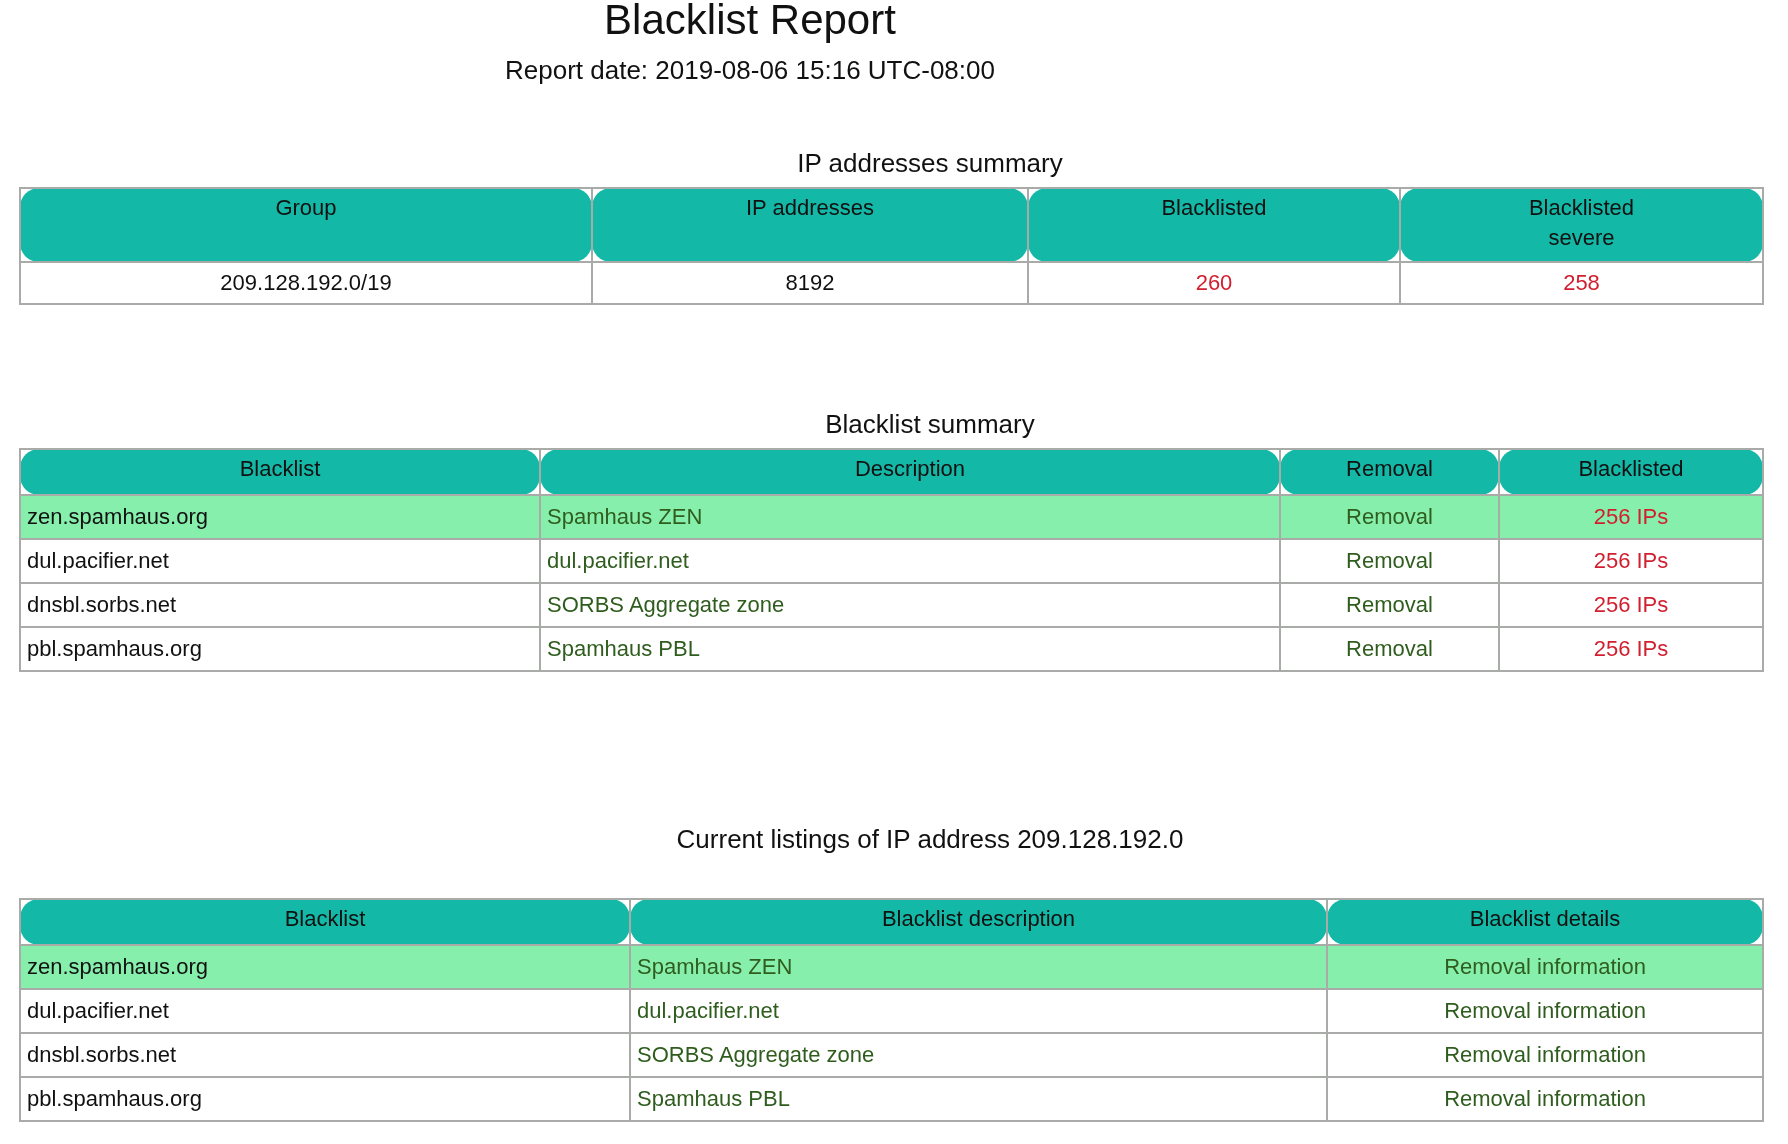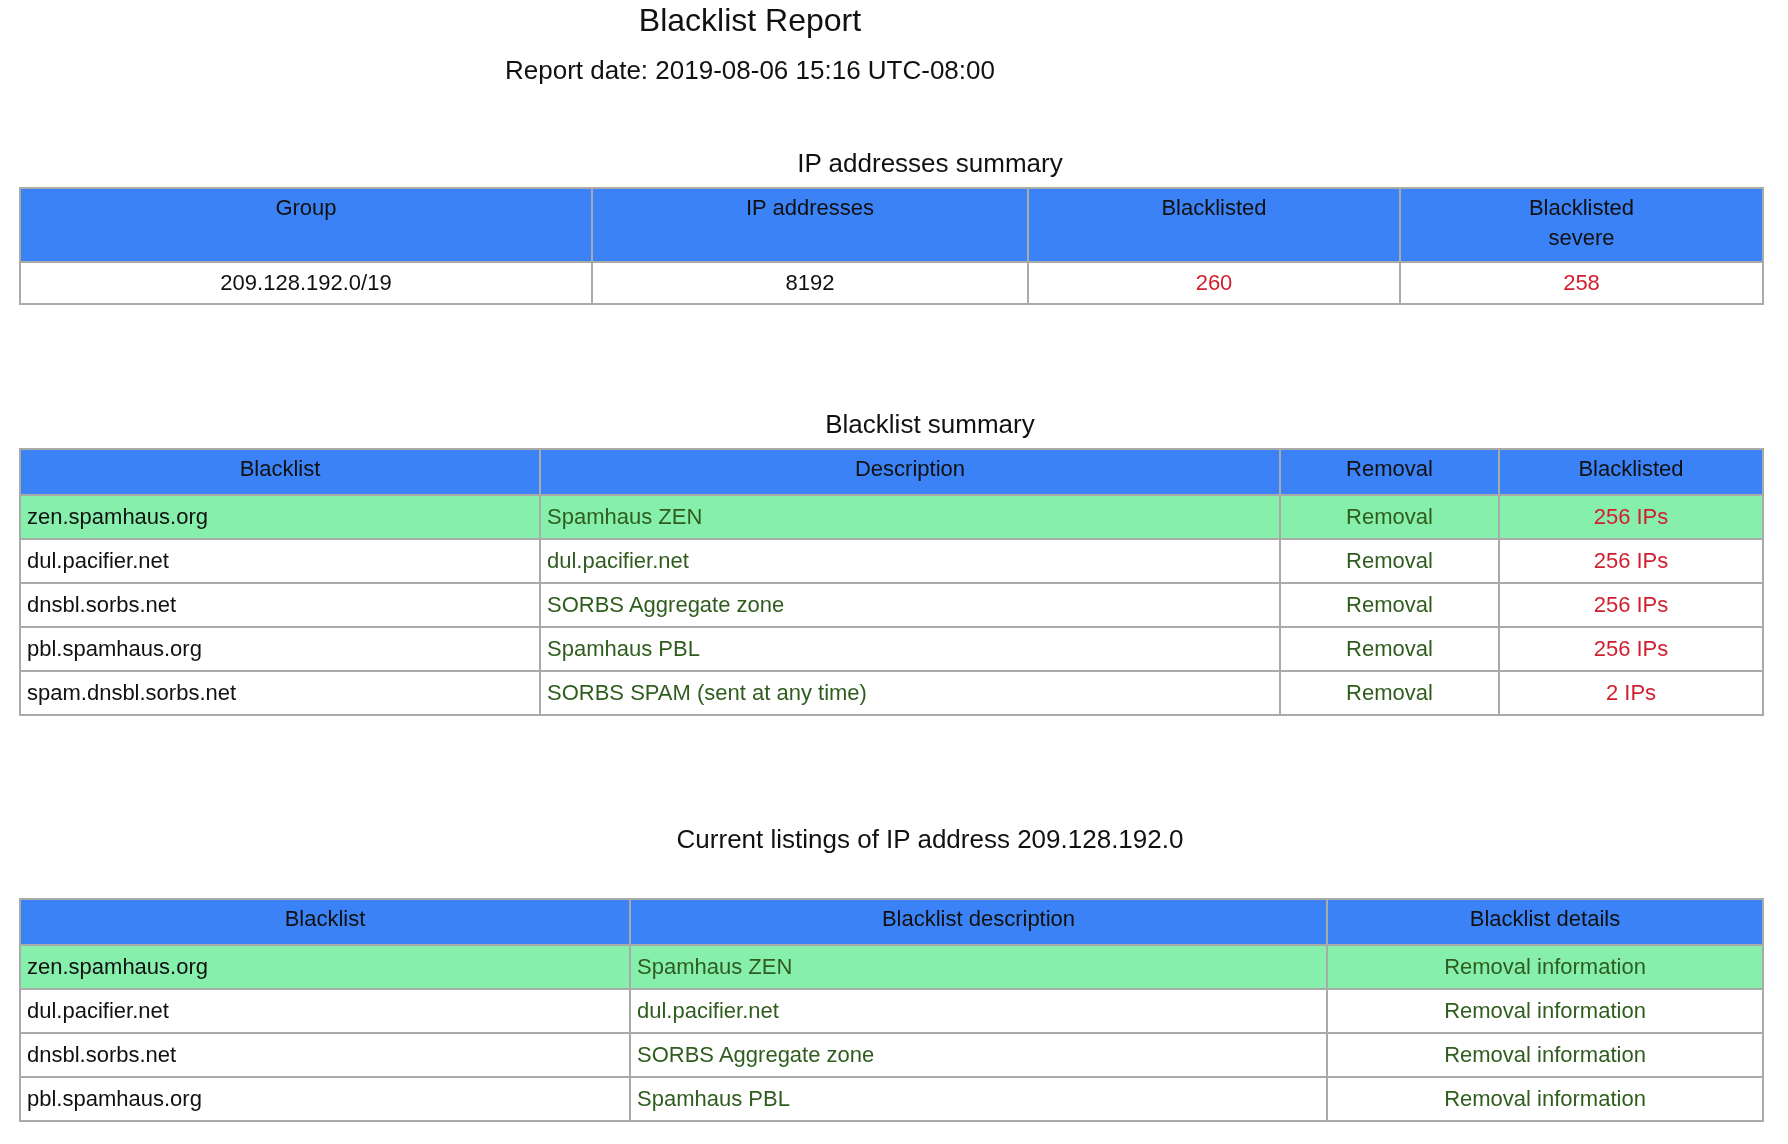--- a/index.html
+++ b/index.html
@@ -2,41 +2,41 @@
 <html><head>
 <meta charset="utf-8">
 <style>
   html, body { margin: 0; padding: 0; background: #ffffff; }
   body {
     width: 1788px; height: 1144px; position: relative; overflow: hidden;
     font-family: "Liberation Sans", sans-serif; color: #111;
   }
   .title {
     position: absolute; left: 0; width: 1500px; top: 0; text-align: center;
-    font-size: 32px; line-height: 40px;
+    font-size: 42px; line-height: 40px;
   }
   .report-date {
     position: absolute; left: 0; width: 1500px; top: 52px; text-align: center;
     font-size: 26px; line-height: 36px;
   }
   .caption {
     position: absolute; left: 0; width: 1788px; text-align: center;
     font-size: 26px; line-height: 32px; margin-left: 36px;
   }
   table.rep {
     position: absolute; left: 19px; width: 1743px;
     border-collapse: collapse; table-layout: fixed;
     font-size: 22px;
   }
   table.rep th, table.rep td {
     border: 2px solid #a9aba8; padding: 0 6px; font-weight: normal;
   }
   table.rep th {
-    background: #3b82f6; color: #111; text-align: center; vertical-align: top;
-    height: 39px; line-height: 28px; padding-top: 5px;
+    background: #14b8a6; color: #111; text-align: center; vertical-align: top;
+    height: 39px; line-height: 28px; padding-top: 5px; border-radius: 19px;
   }
   table.rep td { height: 42px; line-height: 28px; }
   table.rep tr.severe td { background: #86efac; }
   .c { text-align: center; }
   .l { text-align: left; }
   .green { color: #2f5d1e; cursor: pointer; }
   .red { color: #d21f2f; }
   #t1 { top: 187px; }
   #t1 th { height: 68px; line-height: 30px; padding-top: 4px; }
   #t1 td { height: 40px; }
@@ -109,26 +109,20 @@
       <td class="l green">SORBS Aggregate zone</td>
       <td class="c green">Removal</td>
       <td class="c red">256 IPs</td>
     </tr>
     <tr>
       <td class="l">pbl.spamhaus.org</td>
       <td class="l green">Spamhaus PBL</td>
       <td class="c green">Removal</td>
       <td class="c red">256 IPs</td>
     </tr>
-    <tr>
-      <td class="l">spam.dnsbl.sorbs.net</td>
-      <td class="l green">SORBS SPAM (sent at any time)</td>
-      <td class="c green">Removal</td>
-      <td class="c red">2 IPs</td>
-    </tr>
   </tbody>
 </table>
 
 <div class="caption" style="top:823px;">Current listings of IP address 209.128.192.0</div>
 <table class="rep" id="t3">
   <colgroup>
       <col style="width:610px">
       <col style="width:697px">
       <col style="width:436px">
     </colgroup>

